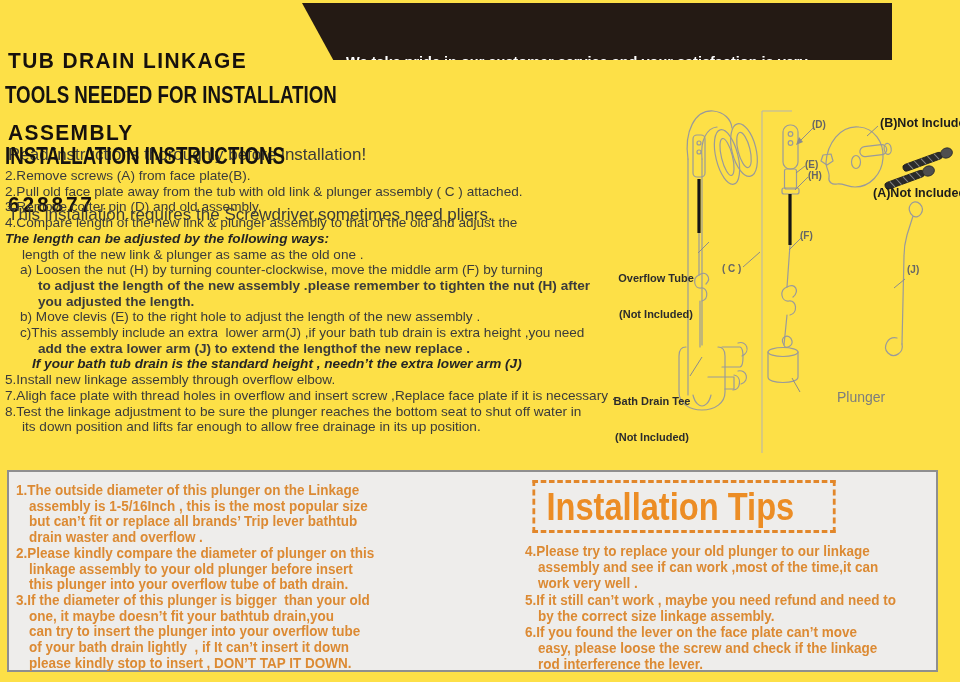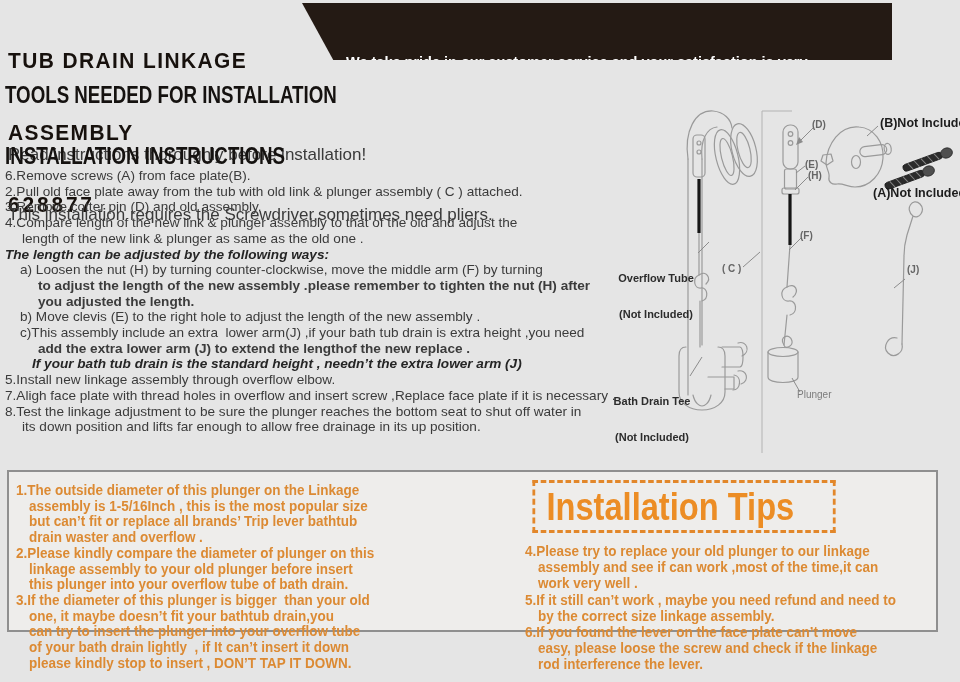--- a/index.html
+++ b/index.html
@@ -1,16 +1,16 @@
 <!DOCTYPE html>
 <html><head>
 <meta charset="utf-8">
 <style>
   html,body{margin:0;padding:0;background:#fff;}
-  .page{position:relative;width:960px;height:682px;background:#e5e5e5;overflow:hidden;
+  .page{position:relative;width:960px;height:682px;background:#fde047;overflow:hidden;
         font-family:"Liberation Sans",sans-serif;color:#3c3c3c;}
 
   
   .title{position:absolute;left:8px;top:1px;color:#17110d;font-weight:bold;
          font-size:22px;line-height:24px;letter-spacing:1.5px;
          transform:scaleX(0.95);transform-origin:left top;white-space:pre;}
   .title .model{letter-spacing:3px;}
   .banner{position:absolute;left:302px;top:3px;width:590px;height:57px;background:#241a14;
           clip-path:polygon(0 0,100% 0,100% 100%,5.3% 100%);
           filter:drop-shadow(2px 2px 0 #c9c9c9);
@@ -32,31 +32,31 @@
   .ia{padding-left:17px;} .ib{padding-left:15px;} .ic{padding-left:33px;font-weight:bold;} .id{padding-left:27px;}
   .em{font-weight:bold;font-style:italic;color:#252525;}
 
   
   .diagram{position:absolute;left:610px;top:95px;width:350px;height:385px;}
   .diagram svg{position:absolute;left:0;top:0;}
   .dlabel{position:absolute;font-size:10px;font-weight:bold;color:#666;white-space:pre;}
   .dlabel-big{position:absolute;font-size:12.5px;font-weight:bold;color:#1c1c1c;white-space:pre;}
   .dlabel-part{position:absolute;font-size:11px;font-weight:bold;color:#2c2c2c;
                line-height:12px;text-align:center;white-space:pre;}
-  .dlabel-tiny{position:absolute;font-size:10px;color:#7d7d7d;white-space:pre;}
+  .dlabel-tiny{position:absolute;font-size:14px;color:#7d7d7d;white-space:pre;margin-left:40px;}
   .ln{stroke:#9a9a9a;fill:none;stroke-width:1.2;stroke-linecap:round;stroke-linejoin:round;}
   .dark-rod{stroke:#161616;stroke-width:3.2;}
   .dim{stroke:#b3b3b3;stroke-width:1;}
   .leader{stroke:#8c8c8c;stroke-width:1;fill:none;}
   .shaft{fill:#2b2b2b;stroke:#1c1c1c;stroke-width:0.8;}
   .thread{stroke:#848484;stroke-width:1;fill:none;}
   .head{fill:#4f4f4f;stroke:#2a2a2a;stroke-width:0.8;}
 
   
-  .tips{position:absolute;left:7px;top:470px;width:931px;height:162px;background:#eeedeb;
+  .tips{position:absolute;left:7px;top:470px;width:931px;height:202px;background:#eeedeb;
         border:2px solid #8f8f8f;box-sizing:border-box;}
   .tips-col{position:absolute;font-weight:bold;color:#dc8a33;
             transform:scaleX(0.93);transform-origin:left top;}
   .tips-left{left:7px;top:11px;font-size:14.5px;line-height:15.7px;}
   .tips-right{left:516px;top:6px;font-size:14.5px;line-height:16.2px;}
   .tline{white-space:pre;}
   .cont{padding-left:14px;}
   .tips-title-box{display:inline-block;border:3px dashed #e2872a;padding:0 12px;
                   margin:2px 0 10px 8px;}
   .tips-title{font-size:39px;font-weight:bold;color:#ec8d25;line-height:47px;
@@ -79,26 +79,26 @@
   </div>
 
   <div class="h-big h-tools">TOOLS NEEDED FOR INSTALLATION</div>
   <div class="intro">
     <div>Read instructions thoroughly before installation!</div>
     <div>This installation requires the Screwdriver,sometimes need pliers.</div>
   </div>
 
   <div class="h-big h-inst">INSTALLATION INSTRUCTIONS</div>
   <div class="steps">
-    <div class="iline">6.Remove screws (A) from face plate(B).</div>
+    <div class="iline">2.Remove screws (A) from face plate(B).</div>
     <div class="iline">2.Pull old face plate away from the tub with old link &amp; plunger assembly ( C ) attached.</div>
     <div class="iline">3.Remove cotter pin (D) and old assembly.</div>
     <div class="iline">4.Compare length of the new link &amp; plunger assembly to that of the old and adjust the</div>
+    <div class="iline em">The length can be adjusted by the following ways:</div>
     <div class="iline ia">length of the new link &amp; plunger as same as the old one .</div>
-    <div class="iline em">The length can be adjusted by the following ways:</div>
     <div class="iline ib">a) Loosen the nut (H) by turning counter-clockwise, move the middle arm (F) by turning</div>
     <div class="iline ic">to adjust the length of the new assembly .please remember to tighten the nut (H) after</div>
     <div class="iline ic">you adjusted the length.</div>
     <div class="iline ib">b) Move clevis (E) to the right hole to adjust the length of the new assembly .</div>
     <div class="iline ib">c)This assembly include an extra  lower arm(J) ,if your bath tub drain is extra height ,you need</div>
     <div class="iline ic">add the extra lower arm (J) to extend the lengthof the new replace .</div>
     <div class="iline id em">If your bath tub drain is the standard height , needn’t the extra lower arm (J)</div>
     <div class="iline">5.Install new linkage assembly through overflow elbow.</div>
     <div class="iline">7.Aligh face plate with thread holes in overflow and insert screw ,Replace face plate if it is necessary .</div>
     <div class="iline">8.Test the linkage adjustment to be sure the plunger reaches the bottom seat to shut off water in</div>

